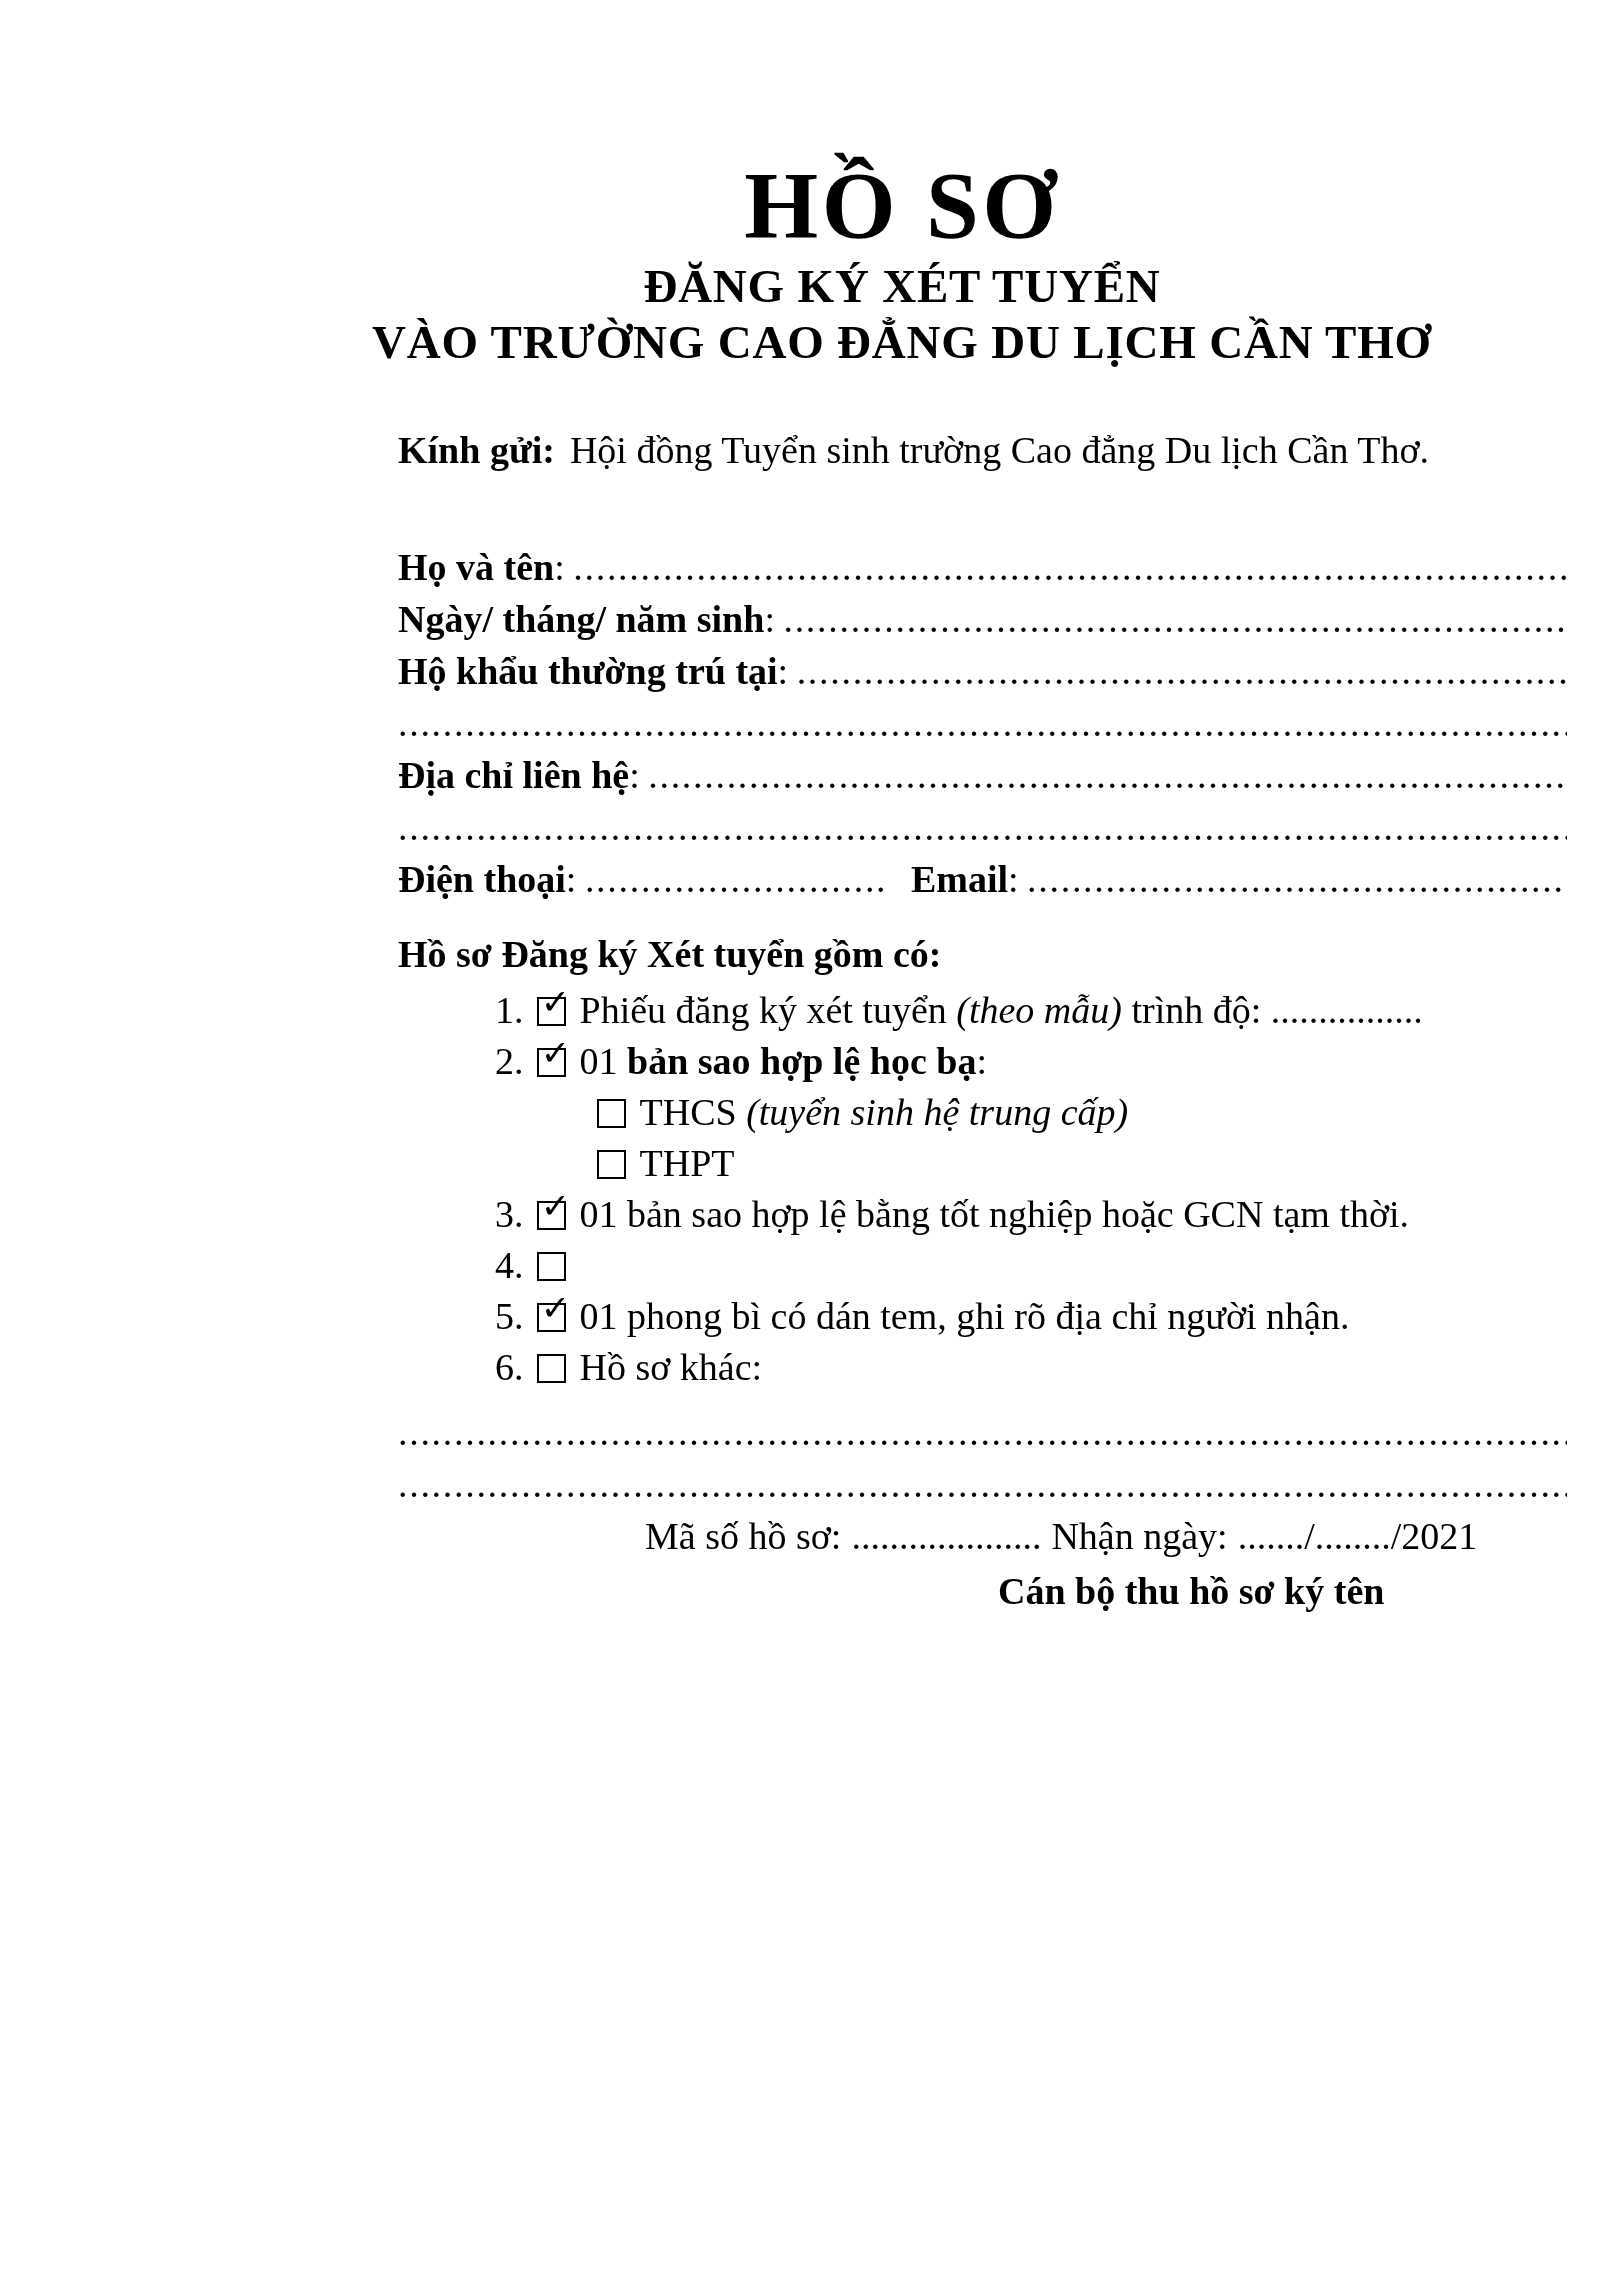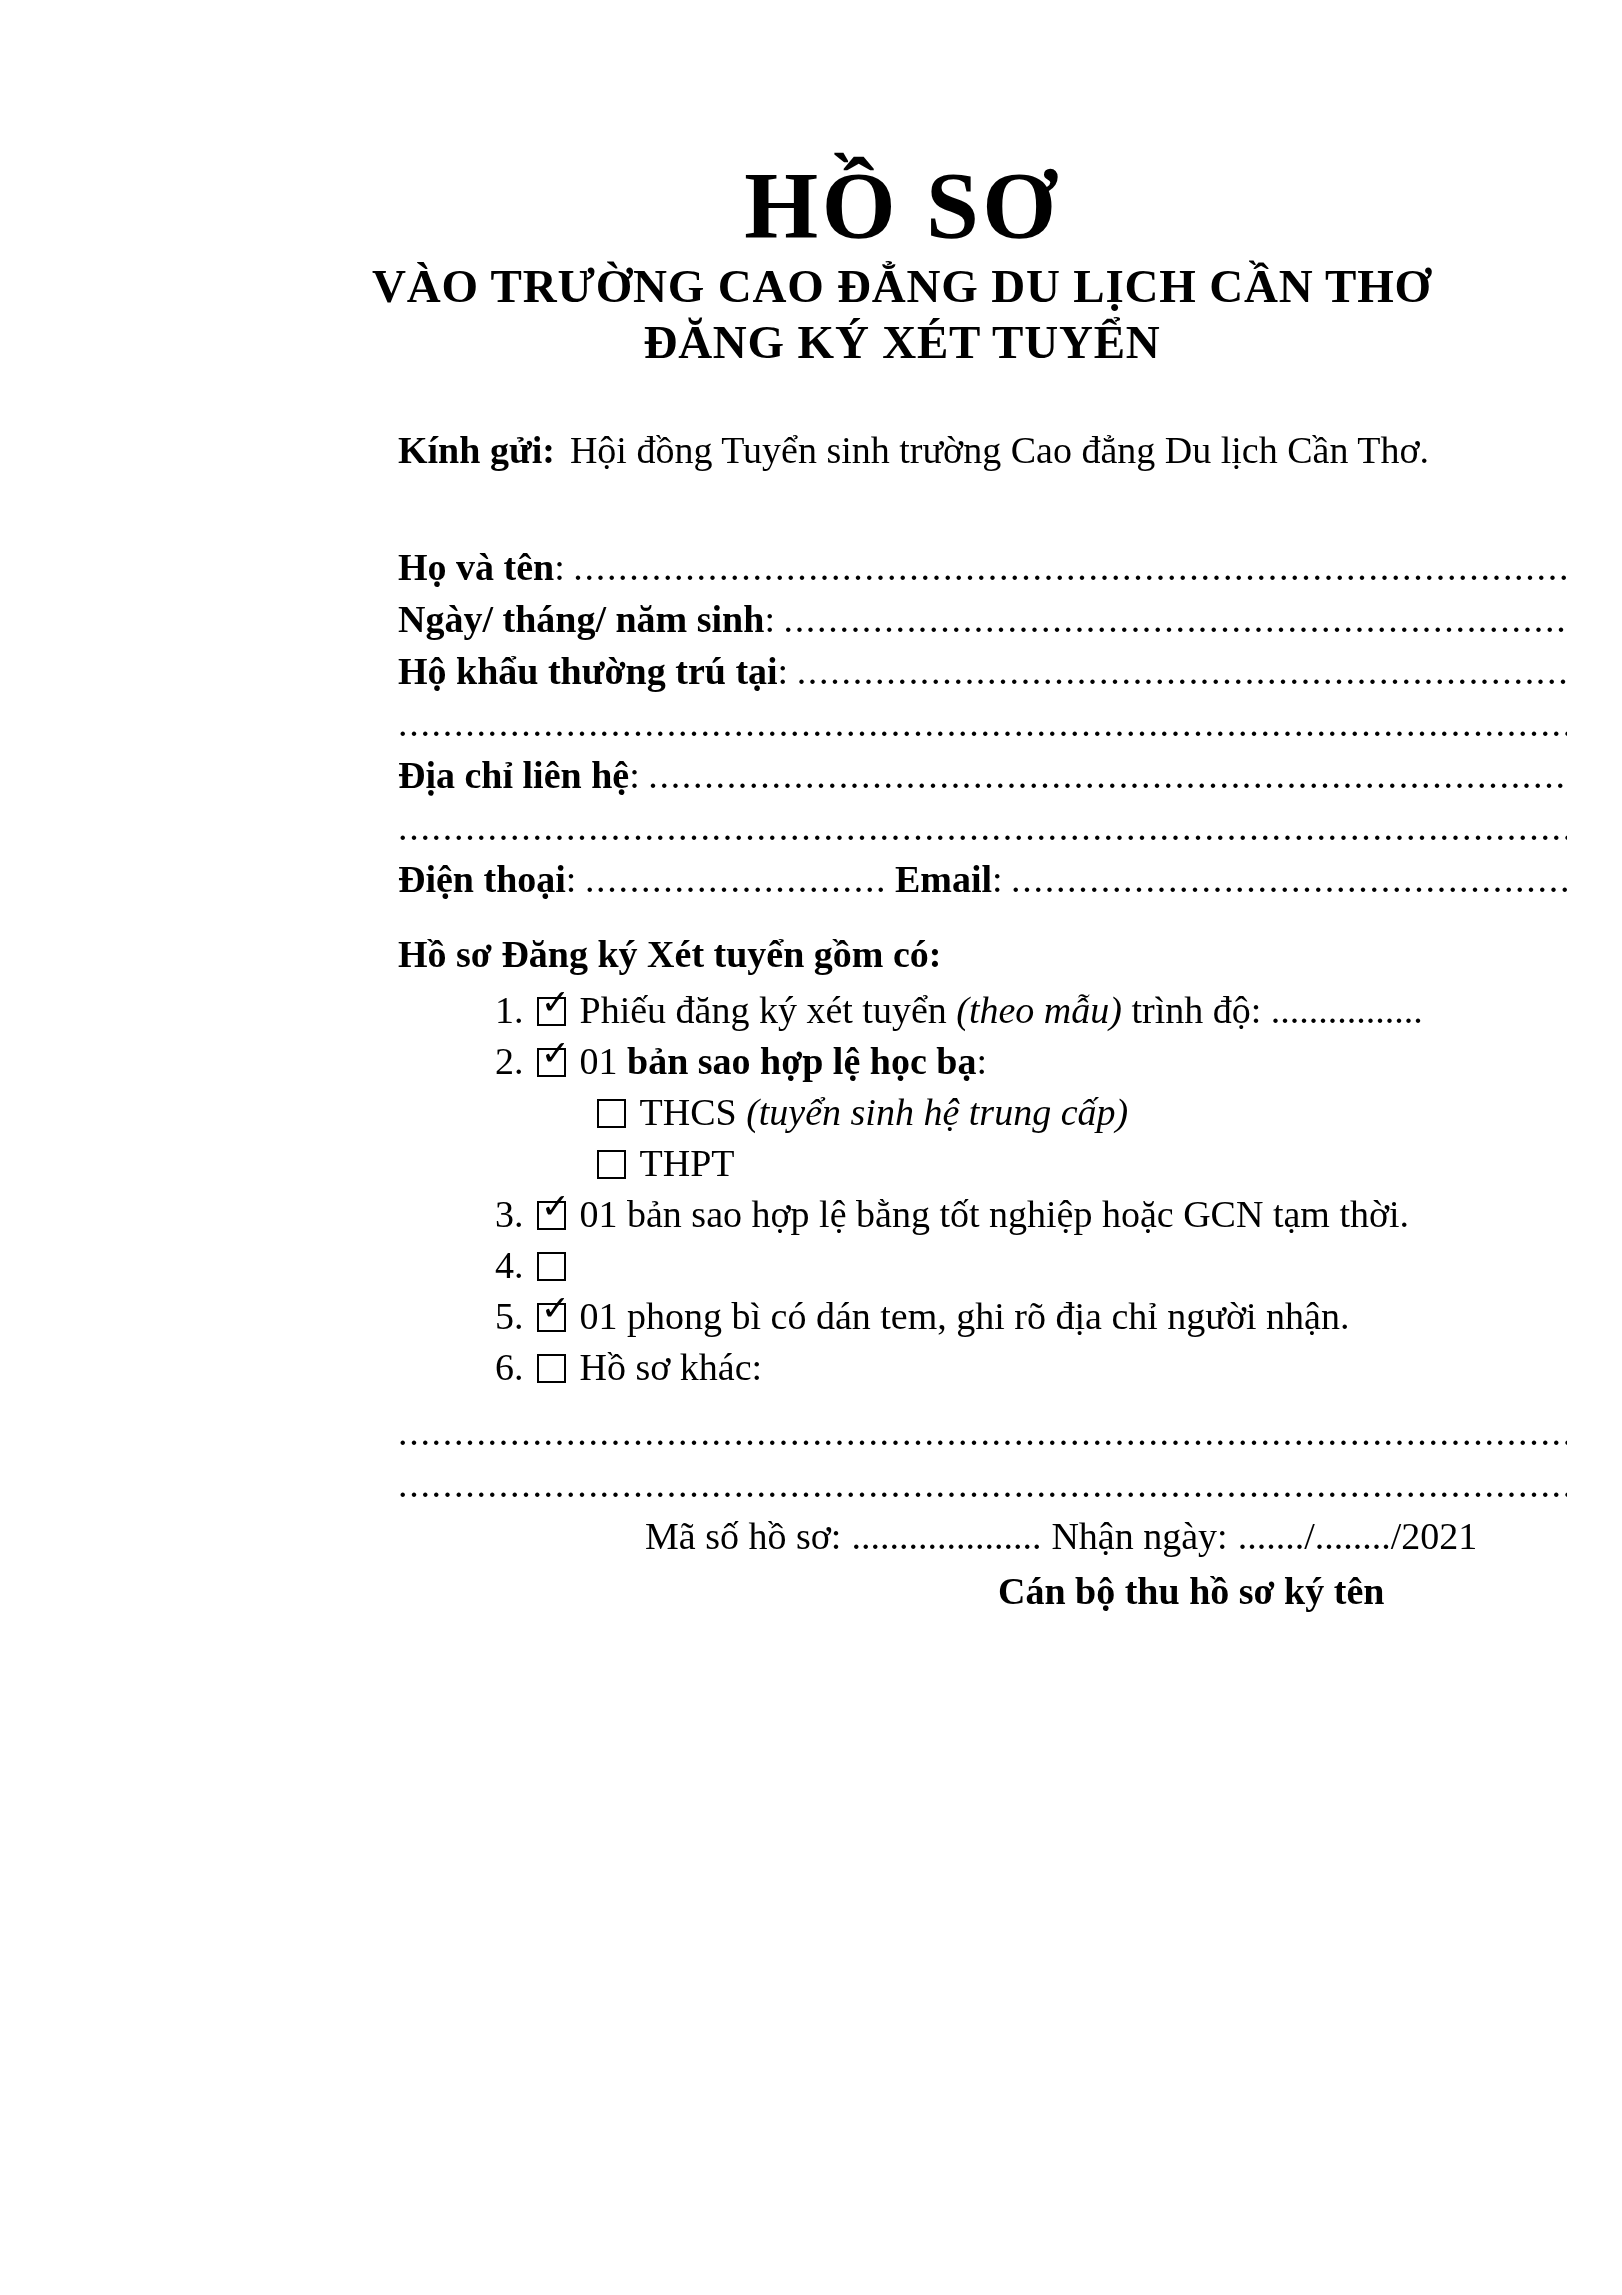--- a/index.html
+++ b/index.html
@@ -22,21 +22,21 @@
 
   .salutation-line { height:52px; line-height:52px; white-space:nowrap; }
   .salutation-line .label { font-weight:bold; margin-right:15px;text-align:center; }
 
   .fields { margin-top:65px; }
   .line { display:flex; align-items:baseline; height:52px; line-height:52px;text-align:center; }
   .label { font-weight:bold; white-space:pre; }
   .colon { margin-right:8.5px; }
   .leader { flex:1 1 auto; min-width:0; overflow:hidden; white-space:nowrap; letter-spacing:1.7px; }
   .leader.fixed { flex:0 0 298px; }
-  .email-label { margin-left:12px; }
+  .email-label { margin-left:28px; }
 
   
   .checklist-heading { font-weight:bold; height:52px; line-height:52px; margin-top:23px; }
   .checklist { margin-top:4.2px; }
   .item { display:flex; align-items:baseline; height:51px; line-height:51px; margin-left:97px; white-space:pre; }
   .item .num { display:inline-block; width:42px; flex:0 0 auto; }
   .item.sub { margin-left:199px; }
   .cb {
     display:inline-block; flex:0 0 auto;
     width:25px; height:25px;
@@ -63,22 +63,22 @@
   }
 </style>
 </head>
 <body>
 
 <div class="page">
   <div class="content">
 
     <div class="title-block">
       <div class="doc-title">HỒ SƠ</div>
+      <div class="doc-subtitle">ĐĂNG KÝ XÉT TUYỂN</div>
       <div class="doc-subtitle">VÀO TRƯỜNG CAO ĐẲNG DU LỊCH CẦN THƠ</div>
-      <div class="doc-subtitle">ĐĂNG KÝ XÉT TUYỂN</div>
     </div>
 
     <div class="body">
 
       <div class="salutation-line">
         <span class="label">Kính gửi:</span><span>Hội đồng Tuyển sinh trường Cao đẳng Du lịch Cần Thơ.</span>
       </div>
 
       <div class="fields">
 

